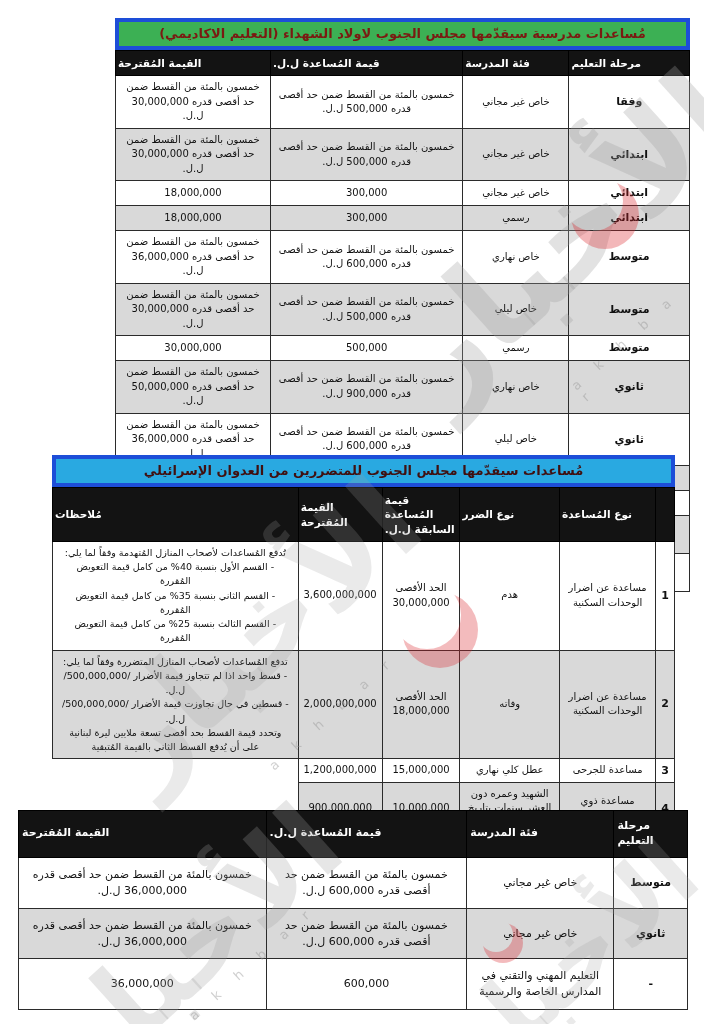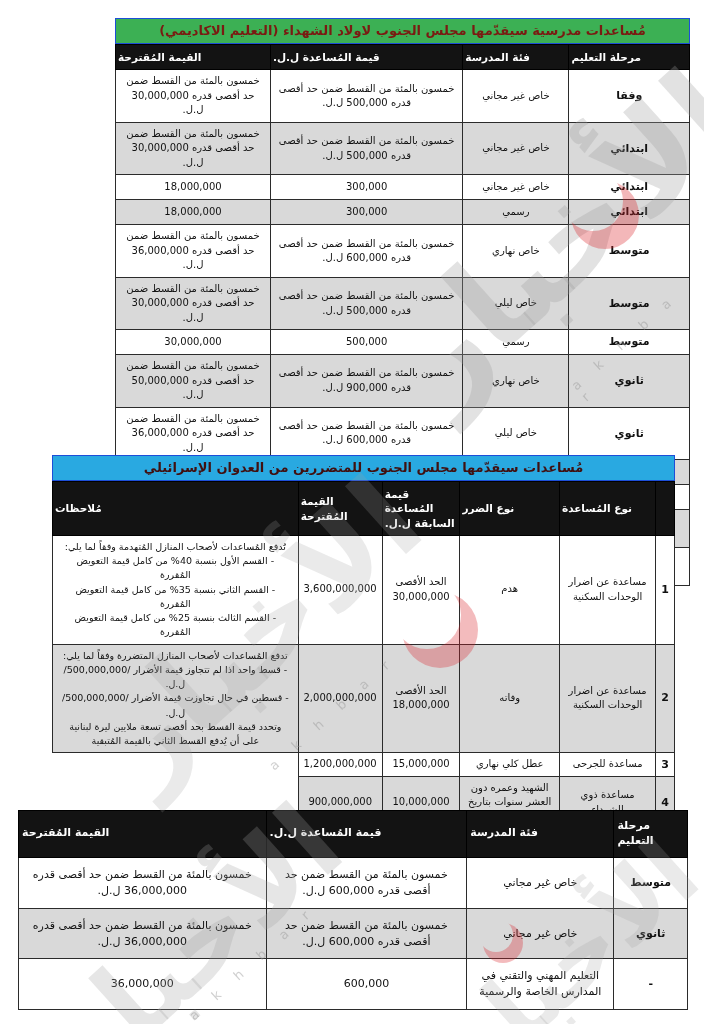--- a/index.html
+++ b/index.html
@@ -17,21 +17,21 @@
     background:#ffffff;
     font-family:"DejaVu Sans","Liberation Sans",sans-serif;
     color:#111;
   }
   .tbl-section{position:absolute;z-index:2;}
   #sec-academic{left:115px;top:18px;width:575px;}
   #sec-aggression{left:52px;top:455px;width:623px;}
   #sec-vocational{left:18px;top:810px;width:670px;}
 
   .title-bar{
-    border:1px solid #1d4ed8;
+    border:4px solid #1d4ed8;
     font-weight:bold;text-align:center;
     padding:4px 6px;line-height:1.25;
     direction:rtl;
   }
   #sec-academic .title-bar{background:var(--green);color:var(--maroon);font-size:13px;}
   #sec-aggression .title-bar{background:var(--blue);color:#401010;font-size:13px;}
   #sec-vocational .title-bar{background:var(--red);color:#ffffff;font-size:14.5px;padding:7px 6px;}
 
   table{
     width:100%;border-collapse:collapse;table-layout:fixed;direction:rtl;

